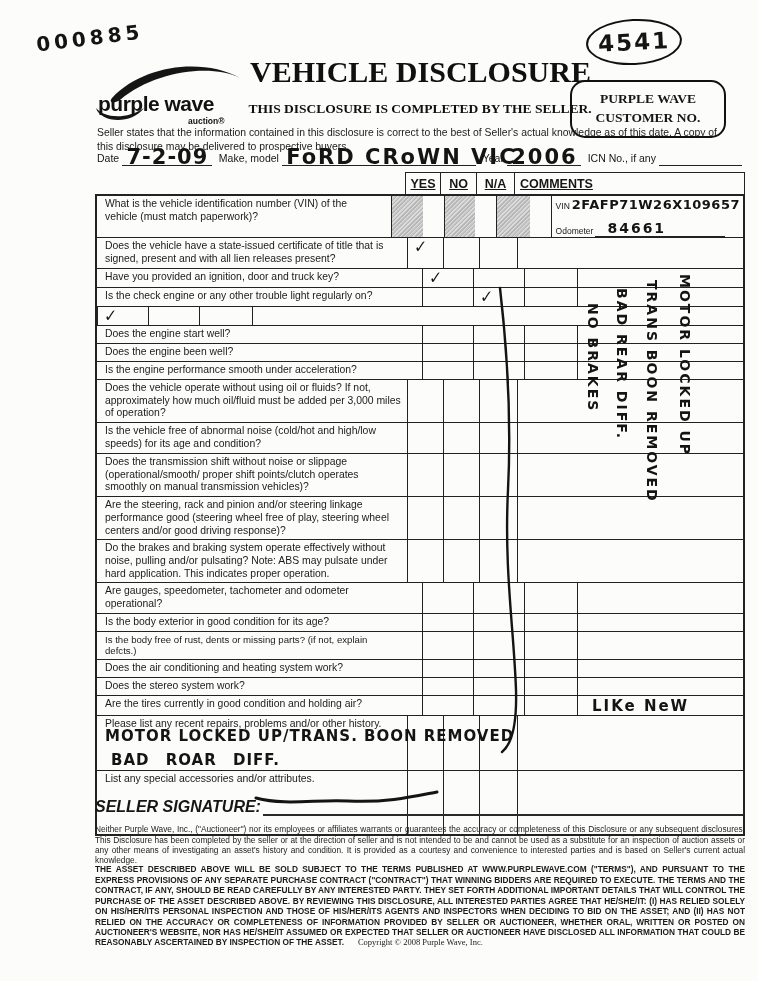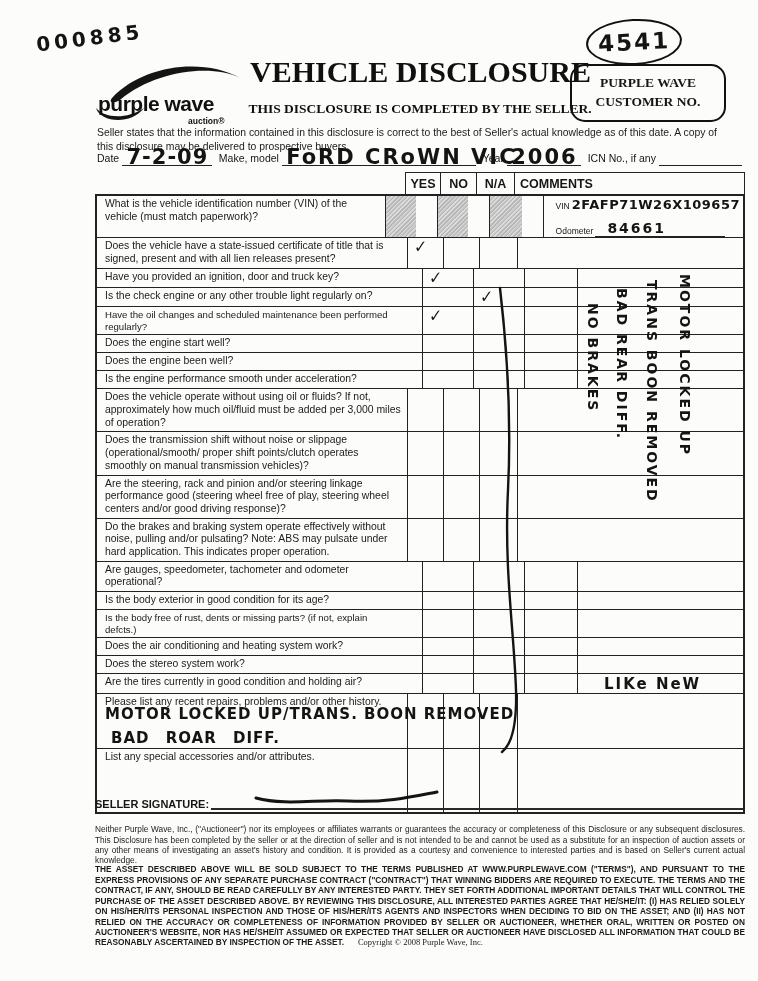--- a/index.html
+++ b/index.html
@@ -13,47 +13,47 @@
   .logo svg{position:absolute;left:0;top:0;}
   .logo-text{position:absolute;left:6px;top:36px;font-size:21px;font-weight:bold;letter-spacing:-0.5px;color:#111;}
   .logo-sub{position:absolute;left:96px;top:60px;font-size:8.5px;font-weight:bold;color:#111;}
   .title{position:absolute;left:250px;top:55px;width:330px;text-align:center;
          font-family:"Liberation Serif","DejaVu Serif",serif;font-weight:bold;font-size:30px;color:#101010;white-space:nowrap;}
   .subtitle{position:absolute;left:238px;top:101px;width:364px;text-align:center;
             font-family:"Liberation Serif","DejaVu Serif",serif;font-weight:bold;font-size:13.5px;color:#101010;white-space:nowrap;}
   .cust-circle{position:absolute;left:586px;top:19px;width:92px;height:42px;border:2.5px solid #111;
                border-radius:50%;transform:rotate(-3deg);display:flex;align-items:center;justify-content:center;}
   .cust-circle .hand{font-size:23px;letter-spacing:2px;}
-  .cust-box{position:absolute;left:570px;top:64px;width:156px;height:58px;border:2px solid #111;border-radius:15px;
+  .cust-box{position:absolute;left:570px;top:80px;width:156px;height:58px;border:2px solid #111;border-radius:15px;
             display:flex;align-items:center;justify-content:center;text-align:center;
             font-family:"Liberation Serif","DejaVu Serif",serif;font-weight:bold;font-size:13.5px;line-height:1.4;padding:0 10px;box-sizing:border-box;}
   .intro{position:absolute;left:97px;top:126px;width:634px;font-size:10.4px;line-height:1.32;color:#1b1b1b;}
 
   
   .date-line{position:absolute;left:97px;top:150px;width:645px;display:flex;align-items:flex-end;font-size:10.5px;}
   .fl-label{padding-bottom:2px;white-space:nowrap;}
   .fl-value{border-bottom:1.6px solid #222;text-align:left;white-space:nowrap;
             font-size:21px;line-height:15px;padding:0 4px;}
   .w-date{width:96px;} .w-make{width:186px;letter-spacing:2px;} .w-year{width:66px;letter-spacing:2px;} .w-icn{width:92px;}
   .gap{width:8px;} .gap-s{width:4px;}
 
   
   .tbl{position:absolute;left:95px;top:172px;width:650px;}
   .thead{display:flex;height:22px;font-weight:bold;font-size:12.5px;}
-  .hc{box-sizing:border-box;border:1.6px solid #222;border-bottom:none;display:flex;align-items:center;justify-content:center;}
+  .hc{box-sizing:border-box;border:1.6px solid #222;border-bottom:none;display:flex;align-items:center;justify-content:center;text-decoration:underline;}
   .hc.hq{width:310px;border:none;}
   .hc.hy{width:36px;} .hc.hn{width:36px;border-left:none;} .hc.ha{width:38px;border-left:none;}
   .hc.hcm{flex:1;border-left:none;justify-content:flex-start;padding-left:5px;}
   .tbody{border:2px solid #222;box-sizing:border-box;}
   .trow{display:flex;border-top:1.4px solid #222;}
   .trow:first-child{border-top:none;gap:21px;}
   .c{box-sizing:border-box;border-left:1.4px solid #222;}
   .c.q{width:310px;border-left:none;font-size:10.4px;line-height:1.22;padding:2px 6px 2px 8px;color:#1a1a1a;}
   .c.q.small{font-size:9.6px;}
-  .c.y,.c.n{width:36px;} .c.a{width:38px;} .c.cm{flex:1;padding-left:12px;}
+  .c.y,.c.n{width:36px;} .c.a{width:38px;} .c.cm{flex:1;}
   .h17{min-height:17px;gap:15px;} .h30{min-height:30px;} .h38{min-height:38px;}
   .h42{min-height:42px;} .h54{min-height:54px;} .h63{min-height:63px;}
   .shaded{background:repeating-linear-gradient(135deg,#b6b6b6 0 1px,#dcdcdc 1px 2px,#c7c7c7 2px 3px);}
   .check{display:inline-block;font-size:16px;line-height:13px;margin:2px 0 0 6px;transform:rotate(-8deg) skewX(-8deg);}
 
   
   .vin-cell{padding:2px 3px 0 4px;font-size:8.5px;}
   .vin-line,.odo-line{display:flex;align-items:flex-end;}
   .vin-line .hand{font-size:13px;line-height:14px;white-space:nowrap;letter-spacing:0.5px;}
   .odo-line{margin-top:1px;}
@@ -65,21 +65,21 @@
   .rel{position:relative;}
   .repairs-1{position:absolute;left:8px;top:11px;font-size:15px;white-space:nowrap;z-index:2;}
   .repairs-2{position:absolute;left:14px;top:35px;font-size:15px;white-space:nowrap;word-spacing:10px;z-index:2;}
 
   
   .vnote{position:absolute;transform-origin:0 0;transform:rotate(90deg);white-space:nowrap;
          font-size:14px;letter-spacing:2px;z-index:3;}
 
   
   .sig-row{position:absolute;left:95px;top:798px;width:648px;display:flex;align-items:flex-end;}
-  .sig-label{font-weight:bold;font-size:11px;white-space:nowrap;}
+  .sig-label{font-weight:bold;font-size:16px;white-space:nowrap;font-style:italic;}
   .sig-line{flex:1;border-bottom:2px solid #2a2a2a;height:10px;margin-left:2px;}
   .legal{position:absolute;left:95px;top:816px;width:650px;font-size:8.3px;line-height:1.25;text-align:justify;color:#222;}
   .terms{position:absolute;left:95px;top:856px;width:650px;font-size:8.3px;line-height:1.26;text-align:justify;font-weight:bold;color:#1a1a1a;}
   .copyright{font-family:"Liberation Serif","DejaVu Serif",serif;font-weight:normal;font-size:8.5px;white-space:nowrap;padding-left:14px;}
 
   .overlay{position:absolute;left:0;top:0;pointer-events:none;z-index:4;}
 </style>
 </head>
 <body>
 
@@ -169,21 +169,20 @@
 
       <div class="trow h17">
         <div class="c q">Is the check engine or any other trouble light regularly on?</div>
         <div class="c y"></div>
         <div class="c n"><span class="hand check">✓</span></div>
         <div class="c a"></div>
         <div class="c cm"></div>
       </div>
 
       <div class="trow h17">
-        <div class="c q small">Have the oil changes and scheduled maintenance been performed regularly?</div>
         <div class="c y"><span class="hand check">✓</span></div>
         <div class="c n"></div>
         <div class="c a"></div>
         <div class="c cm"></div>
       </div>
 
       <div class="trow h17">
         <div class="c q">Does the engine start well?</div>
         <div class="c y"></div>
         <div class="c n"></div>
@@ -208,20 +207,27 @@
       </div>
 
       <div class="trow h30">
         <div class="c q">Does the vehicle operate without using oil or fluids?  If not, approximately how much oil/fluid must be added per 3,000 miles of operation?</div>
         <div class="c y"></div>
         <div class="c n"></div>
         <div class="c a"></div>
         <div class="c cm"></div>
       </div>
 
+      <div class="trow h30">
+        <div class="c q">Is the vehicle free of abnormal noise (cold/hot and high/low speeds) for its age and condition?</div>
+        <div class="c y"></div>
+        <div class="c n"></div>
+        <div class="c a"></div>
+        <div class="c cm"></div>
+      </div>
 
       <div class="trow h42">
         <div class="c q">Does the transmission shift without noise or slippage (operational/smooth/ proper shift points/clutch operates smoothly on manual transmission vehicles)?</div>
         <div class="c y"></div>
         <div class="c n"></div>
         <div class="c a"></div>
         <div class="c cm"></div>
       </div>
 
       <div class="trow h42">

